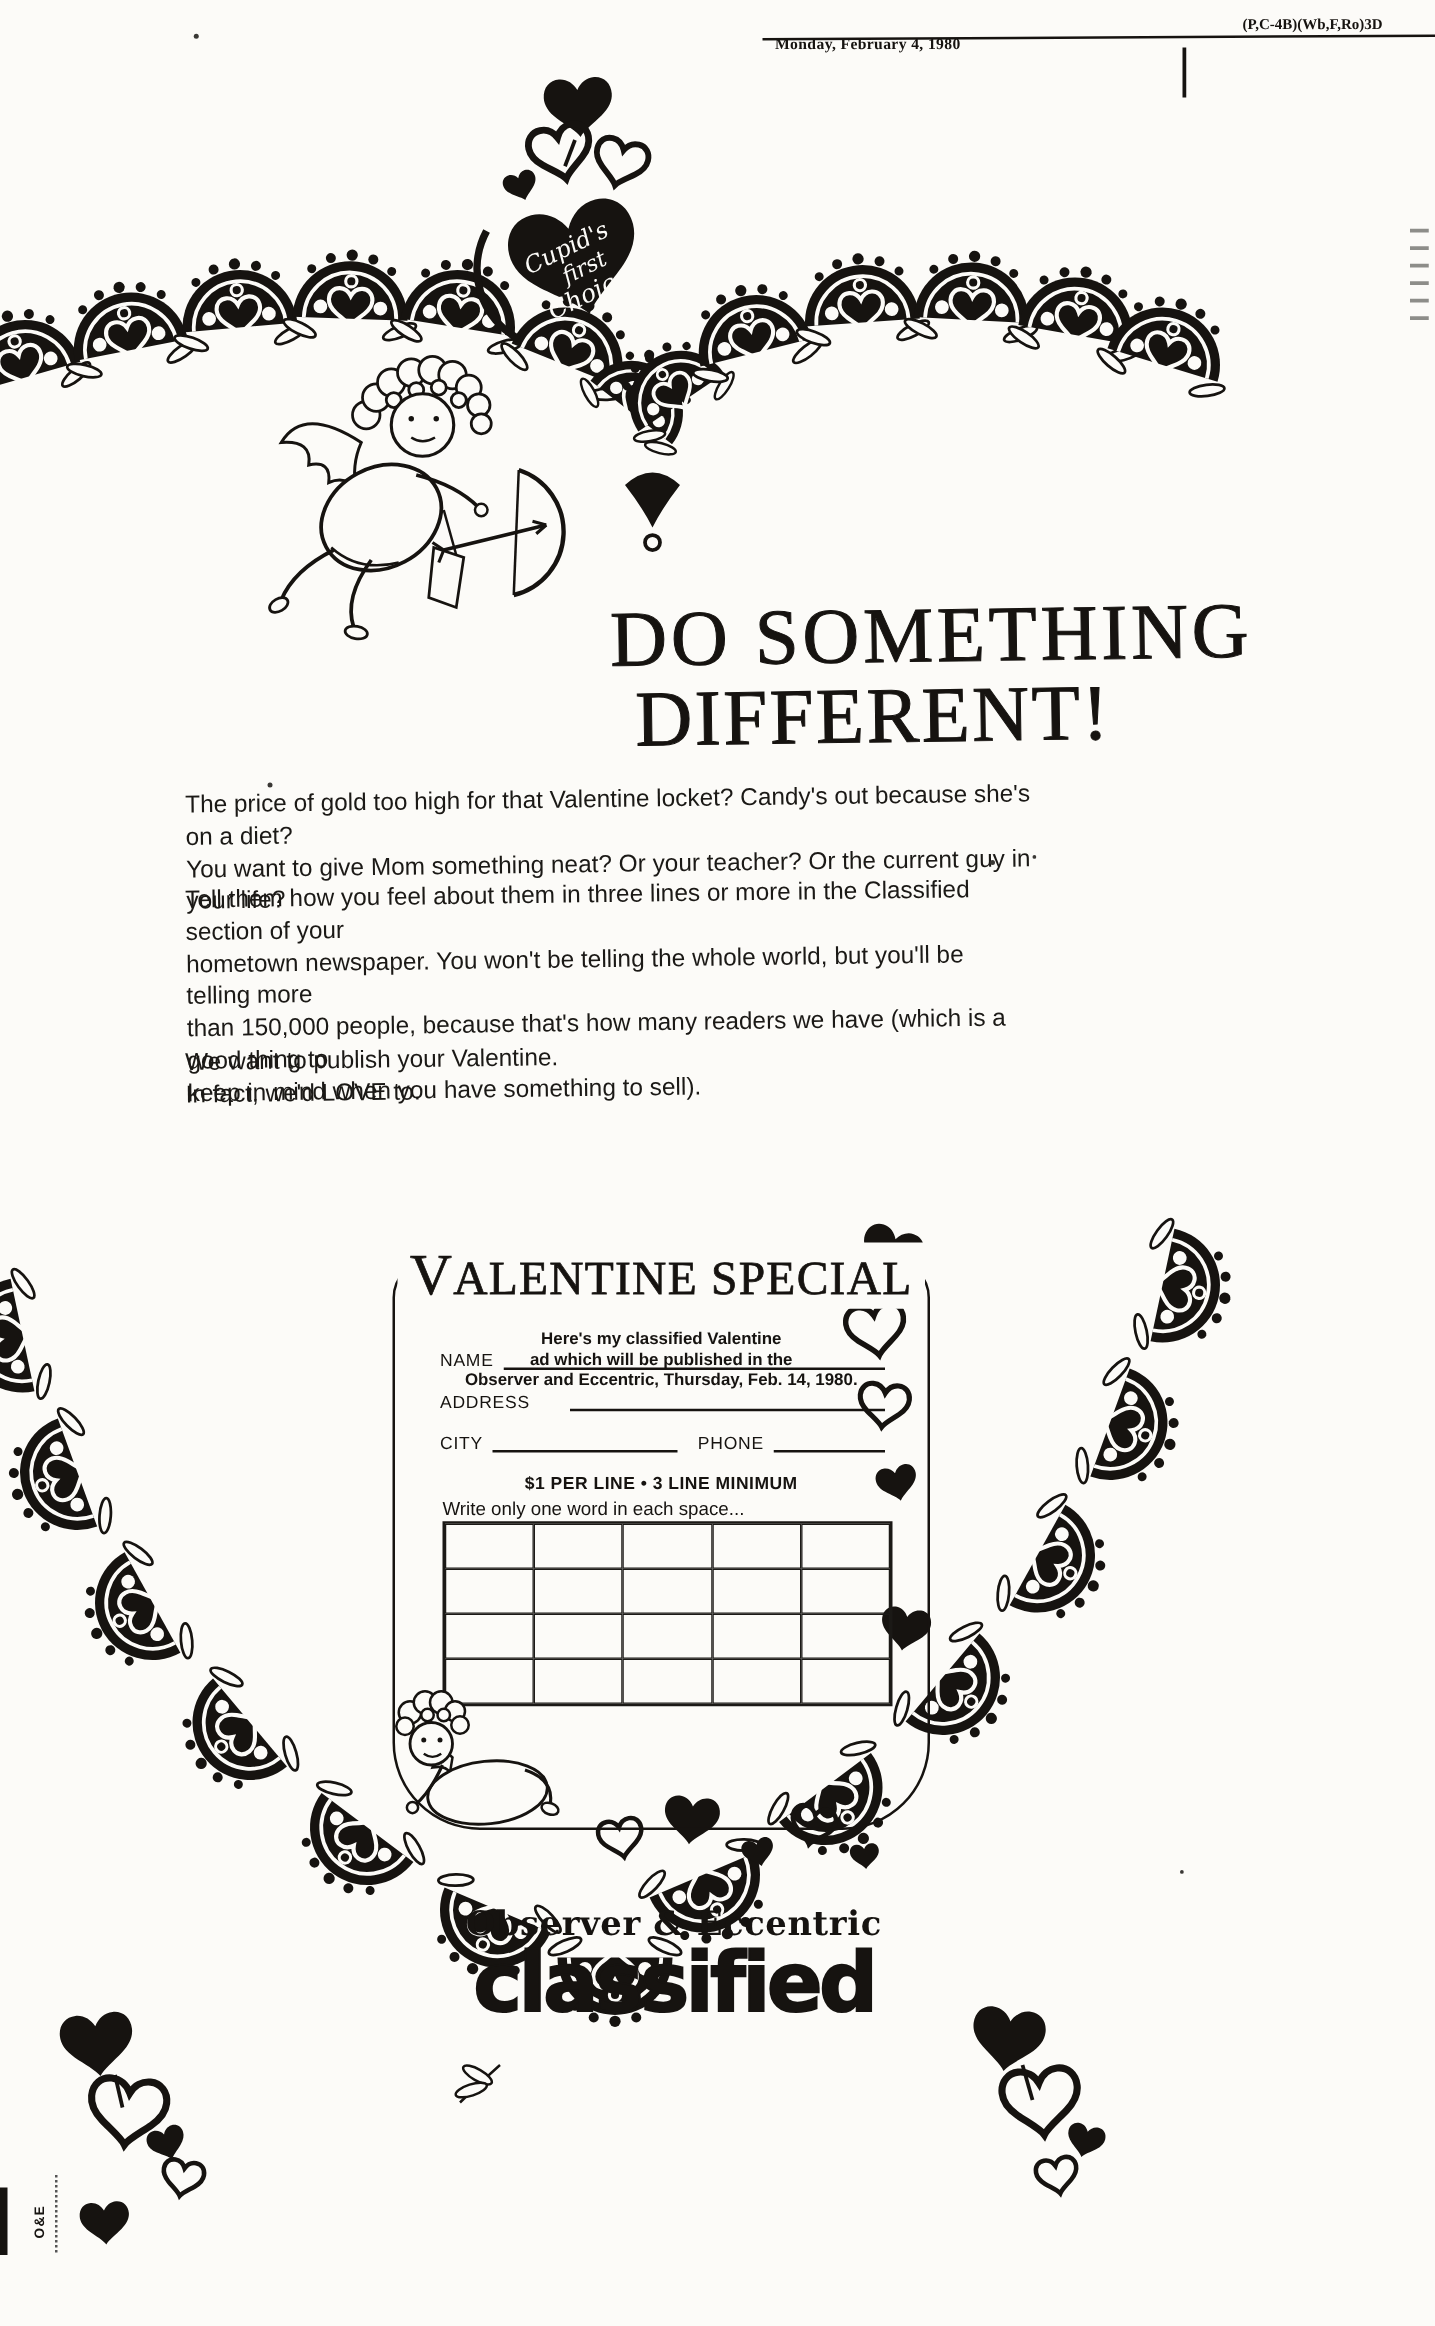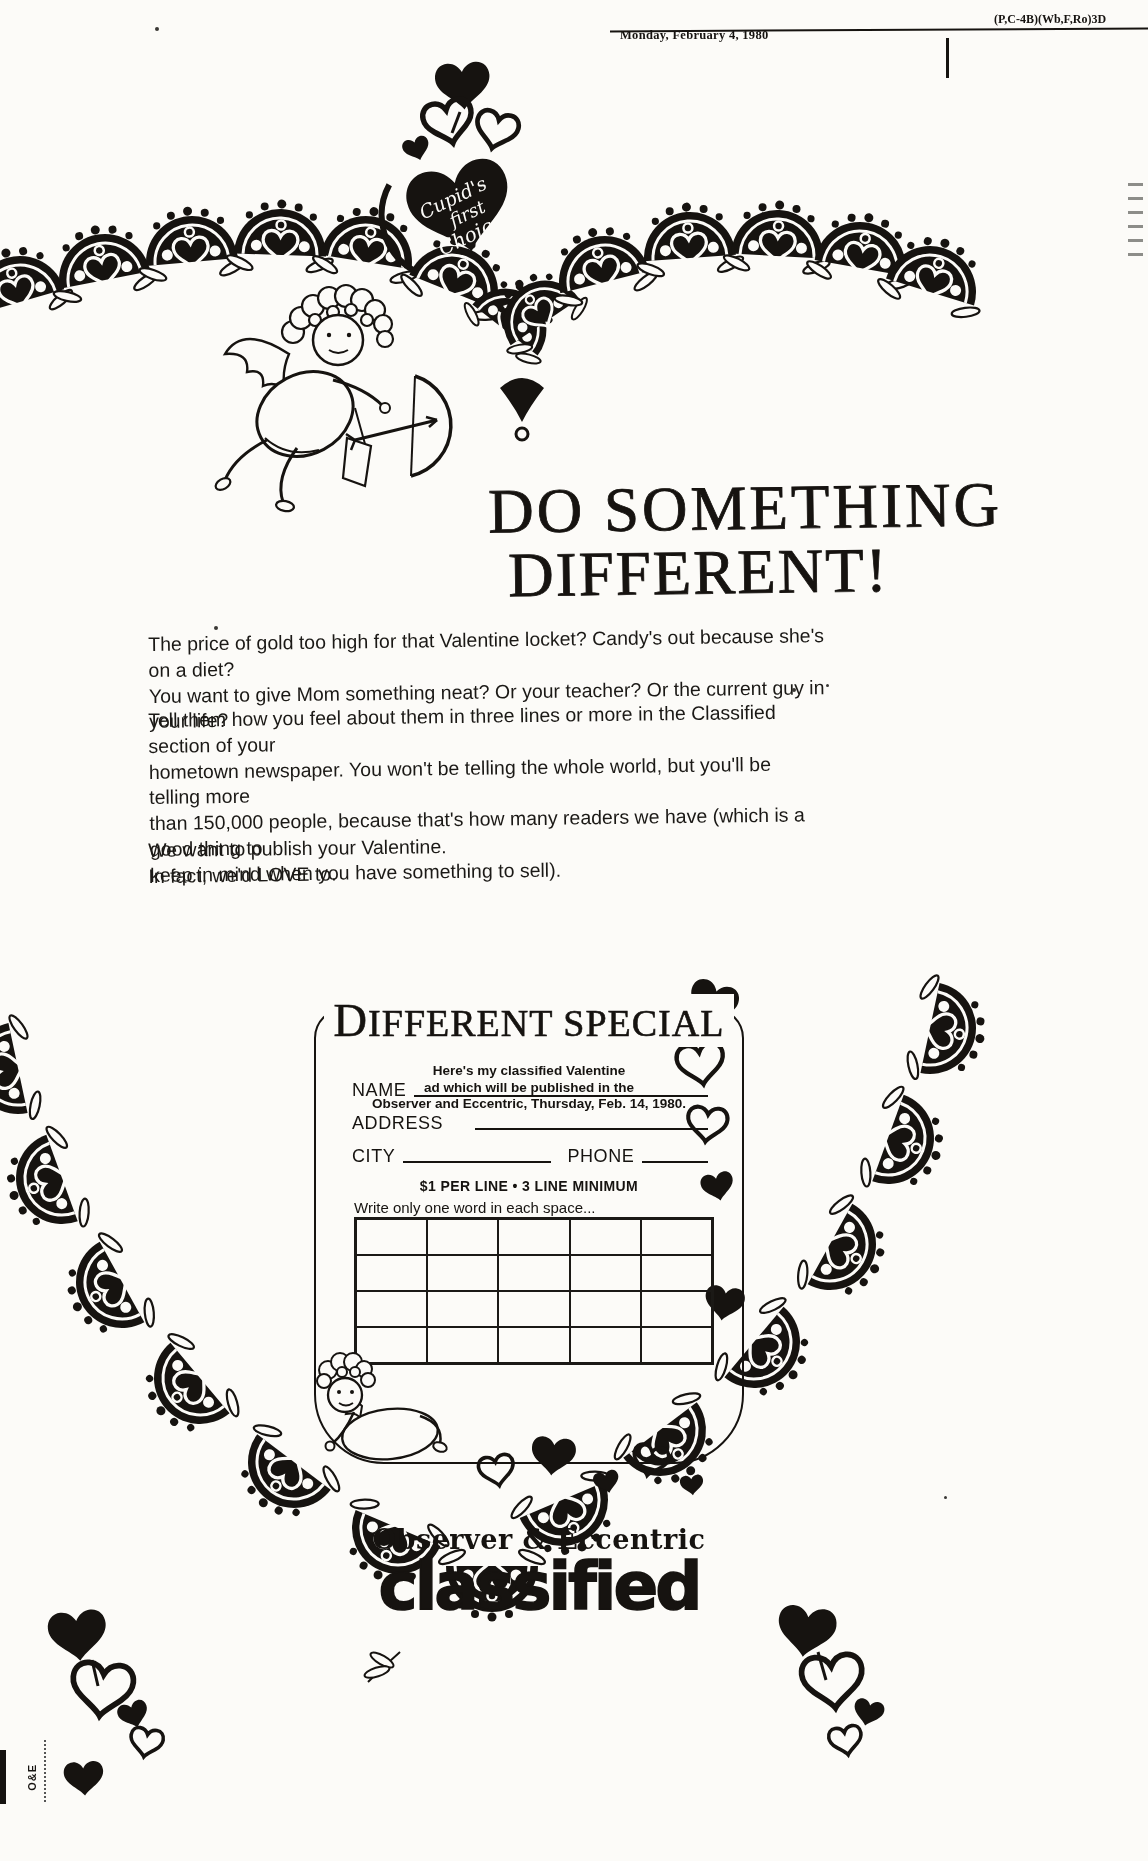--- a/index.html
+++ b/index.html
@@ -23,22 +23,22 @@
   
   .card{left:314px;top:1008px;width:426px;height:452px;border:2px solid #161310;
         border-radius:30px 30px 70px 70px;z-index:2;}
   .card-title{position:absolute;left:0;right:0;top:-16px;text-align:center;}
   .card-title span{display:inline-block;background:#fcfbf8;padding:0 10px;
         font-family:"Liberation Serif",serif;font-size:38px;letter-spacing:1px;font-weight:500;
         -webkit-text-stroke:.6px #161310;}
   .card-title span::first-letter{font-size:1.22em;}
   .card-sub{position:absolute;left:0;right:0;top:53px;text-align:center;font-size:13.5px;
         font-weight:bold;line-height:16.5px;white-space:pre-line;}
-  .frow{position:absolute;left:36px;right:34px;display:flex;align-items:center;height:20px;
-        font-size:18px;letter-spacing:.6px;}
+  .frow{position:absolute;left:36px;right:34px;display:flex;align-items:flex-start;height:20px;
+        font-size:14px;letter-spacing:.6px;}
   .frow .lab{flex:none;}
   .fline{flex:1;border-bottom:2px solid #161310;margin:0 0 2px 8px;height:14px;}
   .fline.short{flex:none;width:148px;}
   .r-name{top:70px;} .r-addr{top:103px;gap:24px;} .r-city{top:136px;}
   .plab{margin-left:16px;}
   .pricing{position:absolute;left:0;right:0;top:168px;text-align:center;font-size:14px;
         font-weight:600;letter-spacing:.4px;}
   .ginstr{position:absolute;left:38px;top:189px;font-size:15px;}
   .wgrid{position:absolute;left:38px;top:207px;width:356px;height:144px;border:2.5px solid #1b1916;display:grid;}
   .gcell{border:1px solid #1b1916;}
@@ -233,21 +233,21 @@
 You want to give Mom something neat? Or your teacher? Or the current guy in your life?</div>
   <div class="abs para p2">Tell them how you feel about them in three lines or more in the Classified section of your
 hometown newspaper. You won't be telling the whole world, but you'll be telling more
 than 150,000 people, because that's how many readers we have (which is a good thing to
 keep in mind when you have something to sell).</div>
   <div class="abs para p3">We want to publish your Valentine.
 In fact, we'd LOVE to.</div>
 
   <div class="abs card">
     <div class="card-title">
-      <span>DIFFERENT SPECIAL</span>
+      <span>VALENTINE SPECIAL</span>
     </div>
     <div class="card-sub">Here's my classified Valentine
 ad which will be published in the
 Observer and Eccentric, Thursday, Feb. 14, 1980.</div>
 
     <div class="frow r-name">
       <span class="lab">NAME</span>
       <span class="fline"></span>
     </div>
     <div class="frow r-addr">

